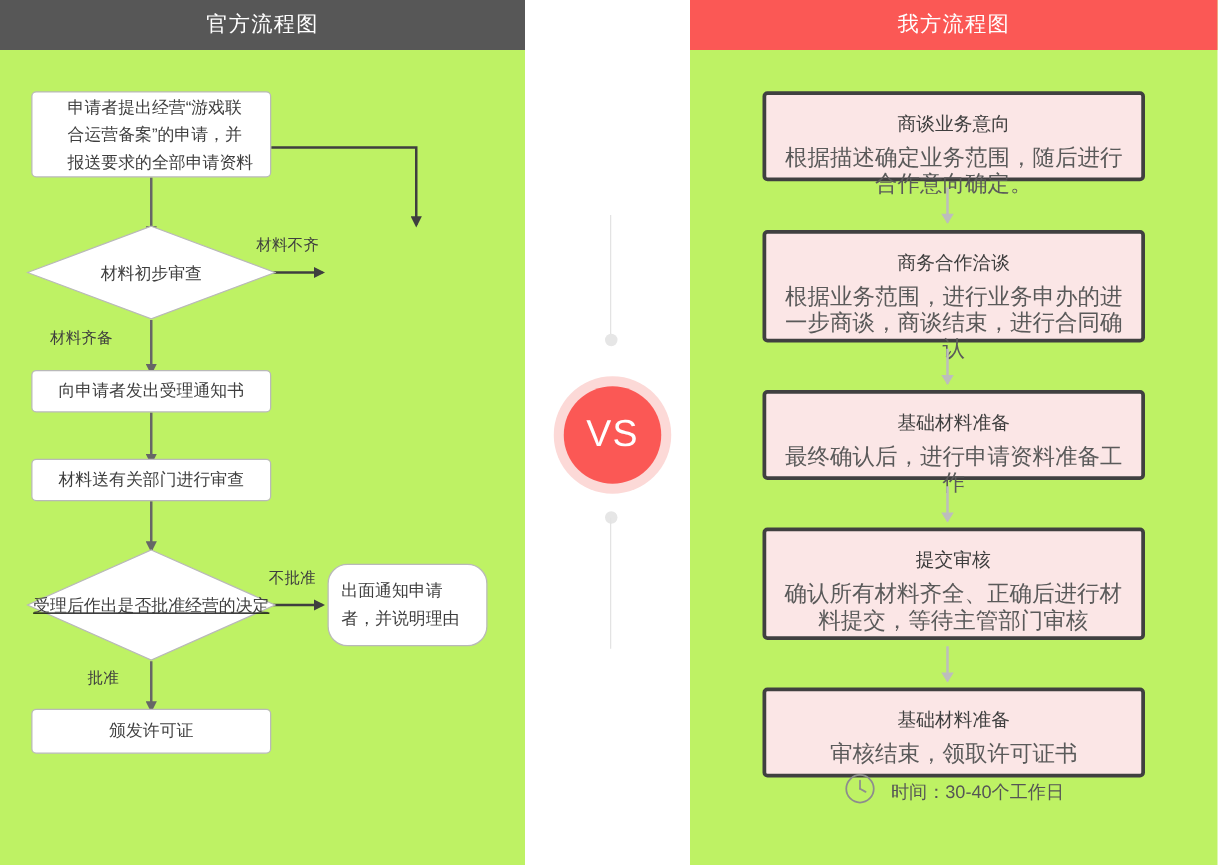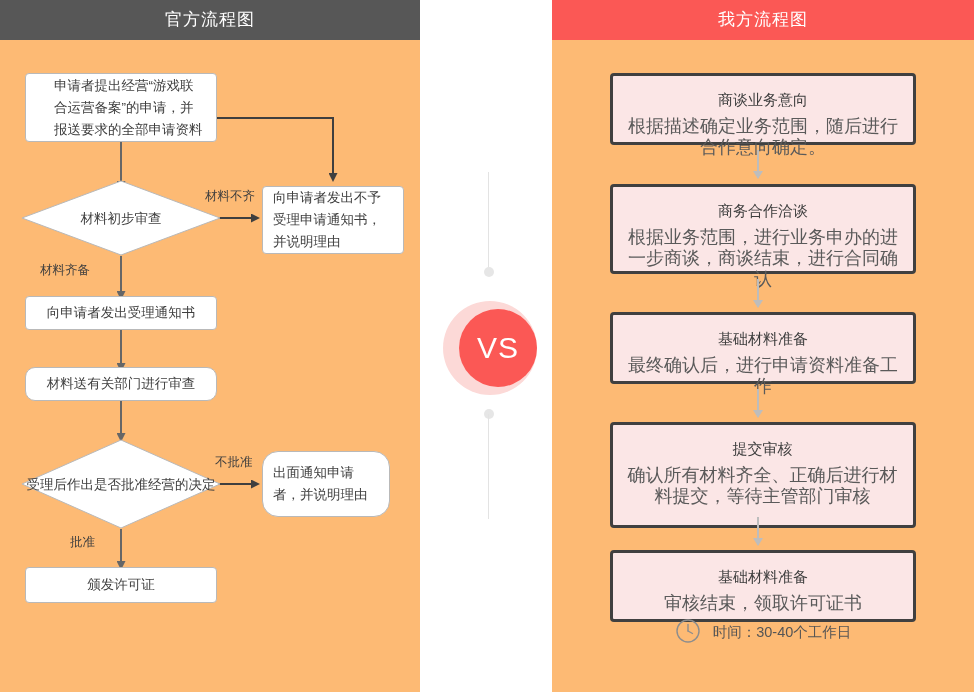--- a/index.html
+++ b/index.html
@@ -18,21 +18,21 @@
     position: relative;
     width: 974px;
     height: 692px;
     background: #ffffff;
   }
 
   
   .panel {
     position: absolute;
     top: 0;
-    background: #fdba74;
+    background: #bef264;
   }
   .panel-left  { left: 0;     width: 420px; height: 692px; }
   .panel-right { left: 552px; width: 422px; height: 692px; }
 
   .panel-header {
     position: absolute;
     top: 0; left: 0; right: 0;
     height: 40px;
     line-height: 40px;
     text-align: center;
@@ -123,21 +123,21 @@
   .vs-dot.top    { top: 267px; }
   .vs-dot.bottom { top: 409px; }
   .vs-badge {
     position: absolute;
     left: 23px; top: 301px;
     width: 94px; height: 94px;
     border-radius: 50%;
     background: #fcd9d7;
     display: flex;
     align-items: center;
-    justify-content: flex-end;
+    justify-content: center;
   }
   .vs-core {
     width: 78px; height: 78px;
     border-radius: 50%;
     background: #fb5855;
     display: flex;
     align-items: center;
     justify-content: center;
     color: #ffffff;
     font-size: 30px;
@@ -241,33 +241,30 @@
         <span>申请者提出经营“游戏联合运营备案”的申请，并报送要求的全部申请资料</span>
       </div>
 
       <div class="diamond-wrap" style="left:21px; top:140px; width:200px; height:76px;">
         <svg width="200" height="76" viewBox="0 0 200 76">
           <polygon points="100,1 199,38 100,75 1,38" fill="#ffffff" stroke="#b9b9b9" stroke-width="1"></polygon>
         </svg>
         <span class="diamond-label">材料初步审查</span>
       </div>
 
-      <div class="node left-align" style="left:262px; top:146px; width:142px; height:68px;">
-        <span>向申请者发出不予受理申请通知书，并说明理由</span>
-      </div>
 
       <div class="node" style="left:25px; top:256px; width:192px; height:34px;">
         <span>向申请者发出受理通知书</span>
       </div>
 
-      <div class="node" style="left:25px; top:327px; width:192px; height:34px;border-radius:10px;">
+      <div class="node" style="left:25px; top:327px; width:192px; height:34px;">
         <span>材料送有关部门进行审查</span>
       </div>
 
-      <div class="diamond-wrap" style="left:21px; top:399px; width:200px; height:90px;">
+      <div class="diamond-wrap" style="left:21px; top:399px; width:200px; height:90px;text-decoration:underline;">
         <svg width="200" height="90" viewBox="0 0 200 90">
           <polygon points="100,1 199,45 100,89 1,45" fill="#ffffff" stroke="#b9b9b9" stroke-width="1"></polygon>
         </svg>
         <span class="diamond-label">受理后作出是否批准经营的决定</span>
       </div>
 
       <div class="node left-align" style="left:262px; top:411px; width:128px; height:66px;border-radius:16px;">
         <span>出面通知申请者，并说明理由</span>
       </div>
 
@@ -309,21 +306,21 @@
         <div class="card-desc">根据业务范围，进行业务申办的进一步商谈，商谈结束，进行合同确认</div>
       </div>
       <div class="card-arrow" style="top:239px; height:28px;"></div>
 
       <div class="card" style="top:272px; height:72px;">
         <div class="card-title">基础材料准备</div>
         <div class="card-desc">最终确认后，进行申请资料准备工作</div>
       </div>
       <div class="card-arrow" style="top:349px; height:28px;"></div>
 
-      <div class="card" style="top:382px; height:106px;padding-left:13px;">
+      <div class="card" style="top:382px; height:90px;padding-left:13px;">
         <div class="card-title">提交审核</div>
         <div class="card-desc">确认所有材料齐全、正确后进行材料提交，等待主管部门审核</div>
       </div>
       <div class="card-arrow" style="top:477px; height:28px;"></div>
 
       <div class="card" style="top:510px; height:72px;">
         <div class="card-title">基础材料准备</div>
         <div class="card-desc">审核结束，领取许可证书</div>
       </div>
 

